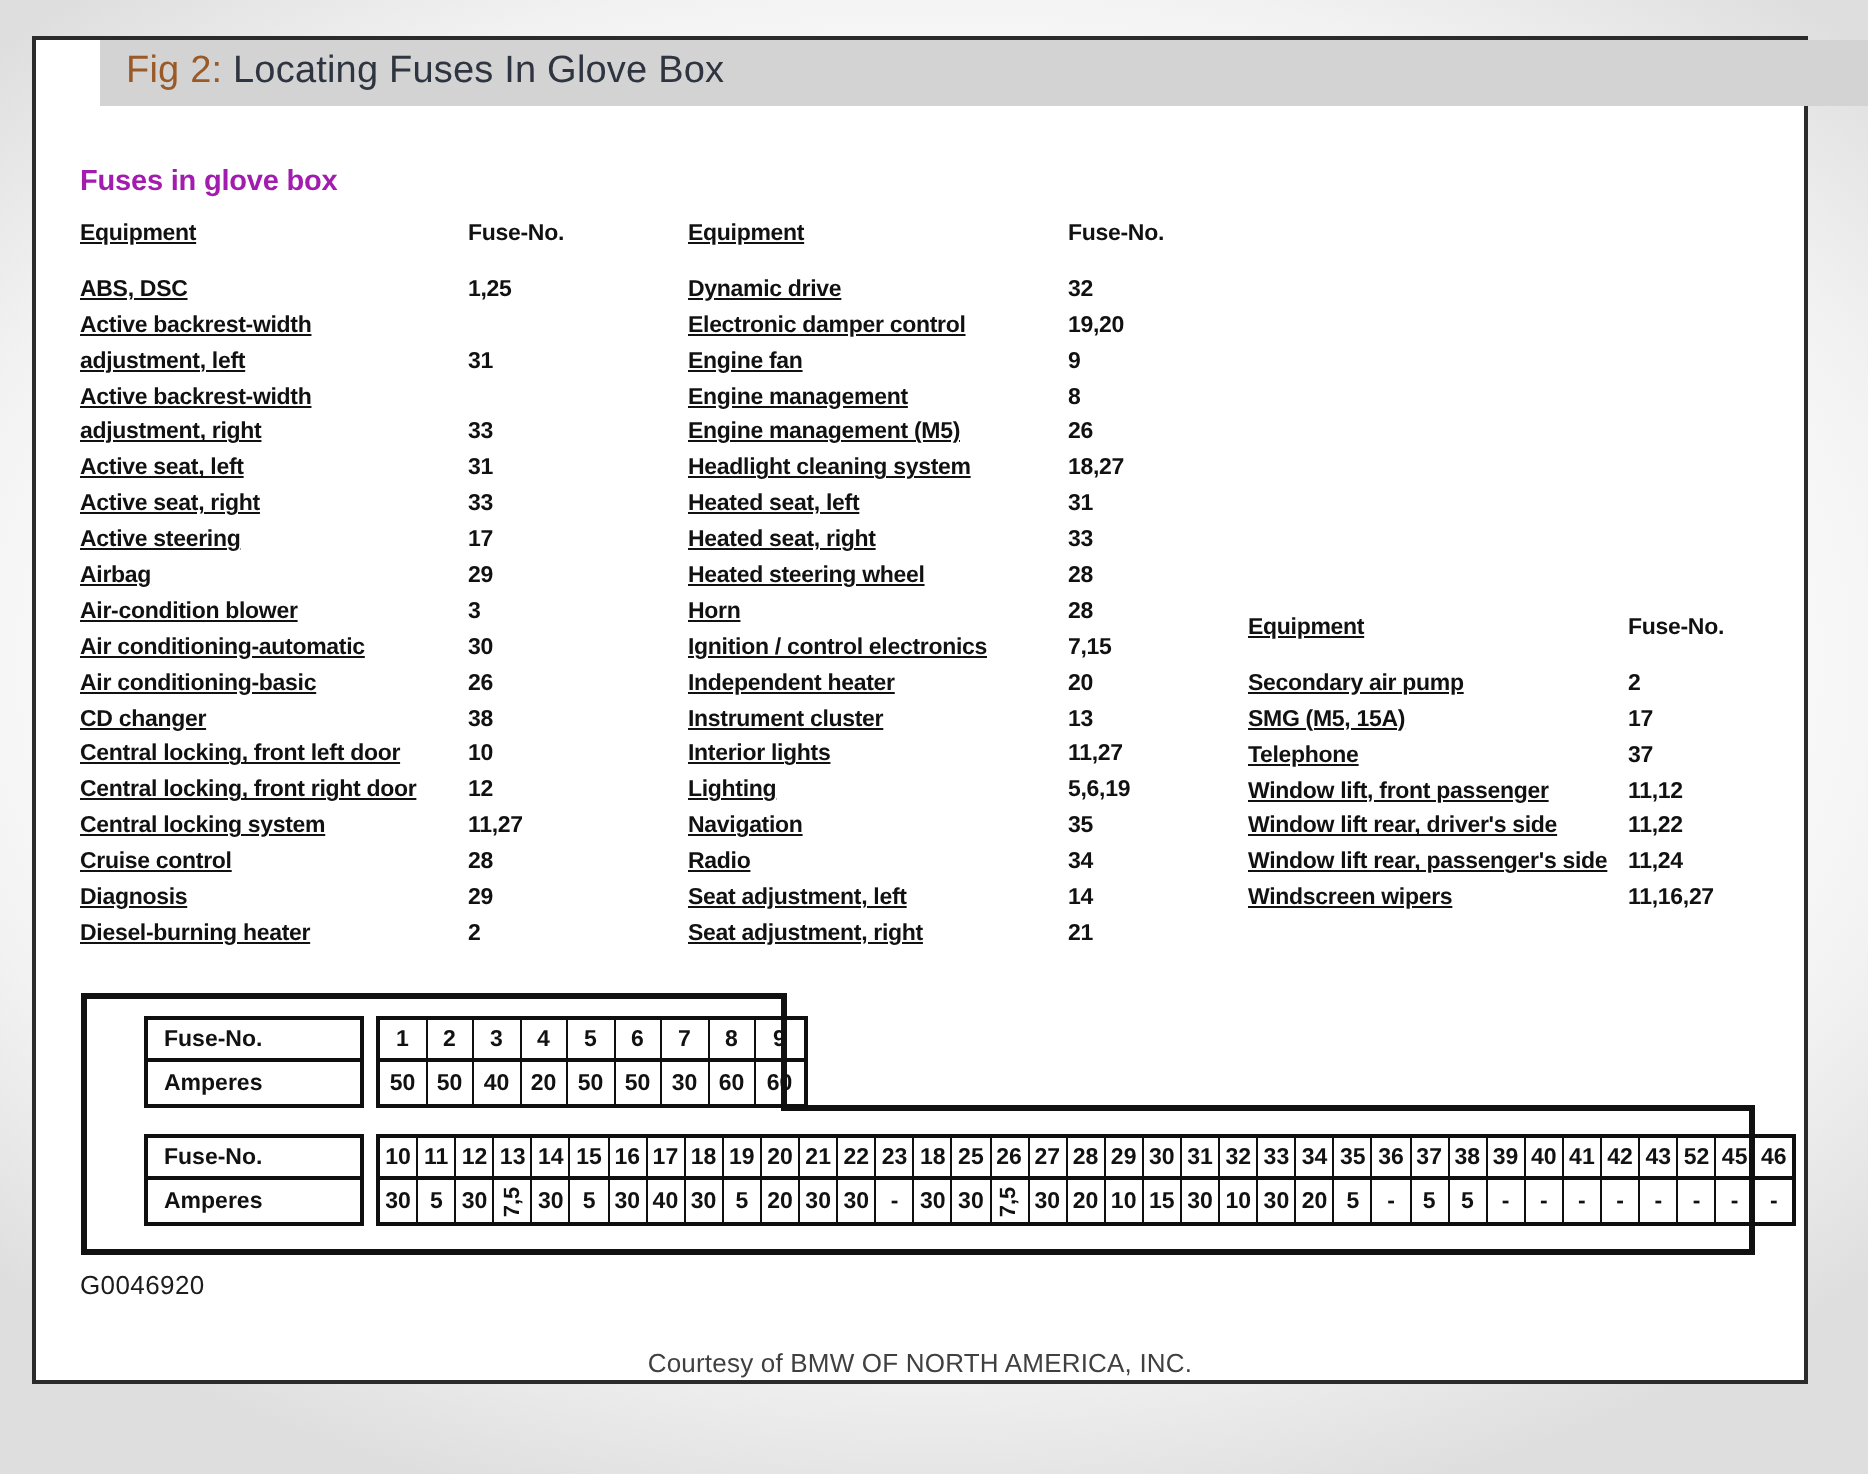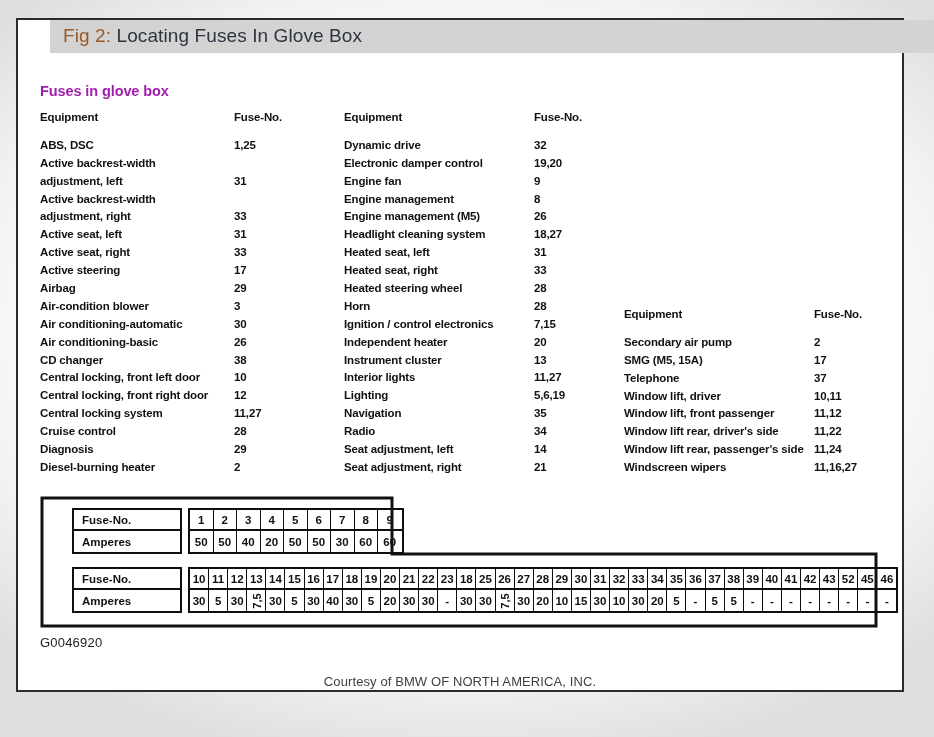--- a/index.html
+++ b/index.html
@@ -91,20 +91,21 @@
   .eq-col .eq-head,
   .eq-col .eq-row {
     position: relative;
     height: 17.9px;
     white-space: nowrap;
   }
   .eq-col .name {
     position: absolute;
     left: 0;
     top: 0;
+    text-decoration: underline;
   }
   .eq-col .fuse {
     position: absolute;
     top: 0;
   }
   .eq-col .eq-head { margin-bottom: 10px; }
 
   #col1 { left: 22px; top: 58px; width: 300px; }
   #col1 .fuse { left: 194px; }
   #col2 { left: 326px; top: 58px; width: 300px; }
@@ -393,24 +394,20 @@
           </div>
         <div class="eq-row">
             <span class="name">SMG (M5, 15A)</span>
             <span class="fuse">17</span>
           </div>
         <div class="eq-row">
             <span class="name">Telephone</span>
             <span class="fuse">37</span>
           </div>
         <div class="eq-row">
-            <span class="name">Window lift, driver</span>
-            <span class="fuse">10,11</span>
-          </div>
-        <div class="eq-row">
             <span class="name">Window lift, front passenger</span>
             <span class="fuse">11,12</span>
           </div>
         <div class="eq-row">
             <span class="name">Window lift rear, driver's side</span>
             <span class="fuse">11,22</span>
           </div>
         <div class="eq-row">
             <span class="name">Window lift rear, passenger's side</span>
             <span class="fuse">11,24</span>

